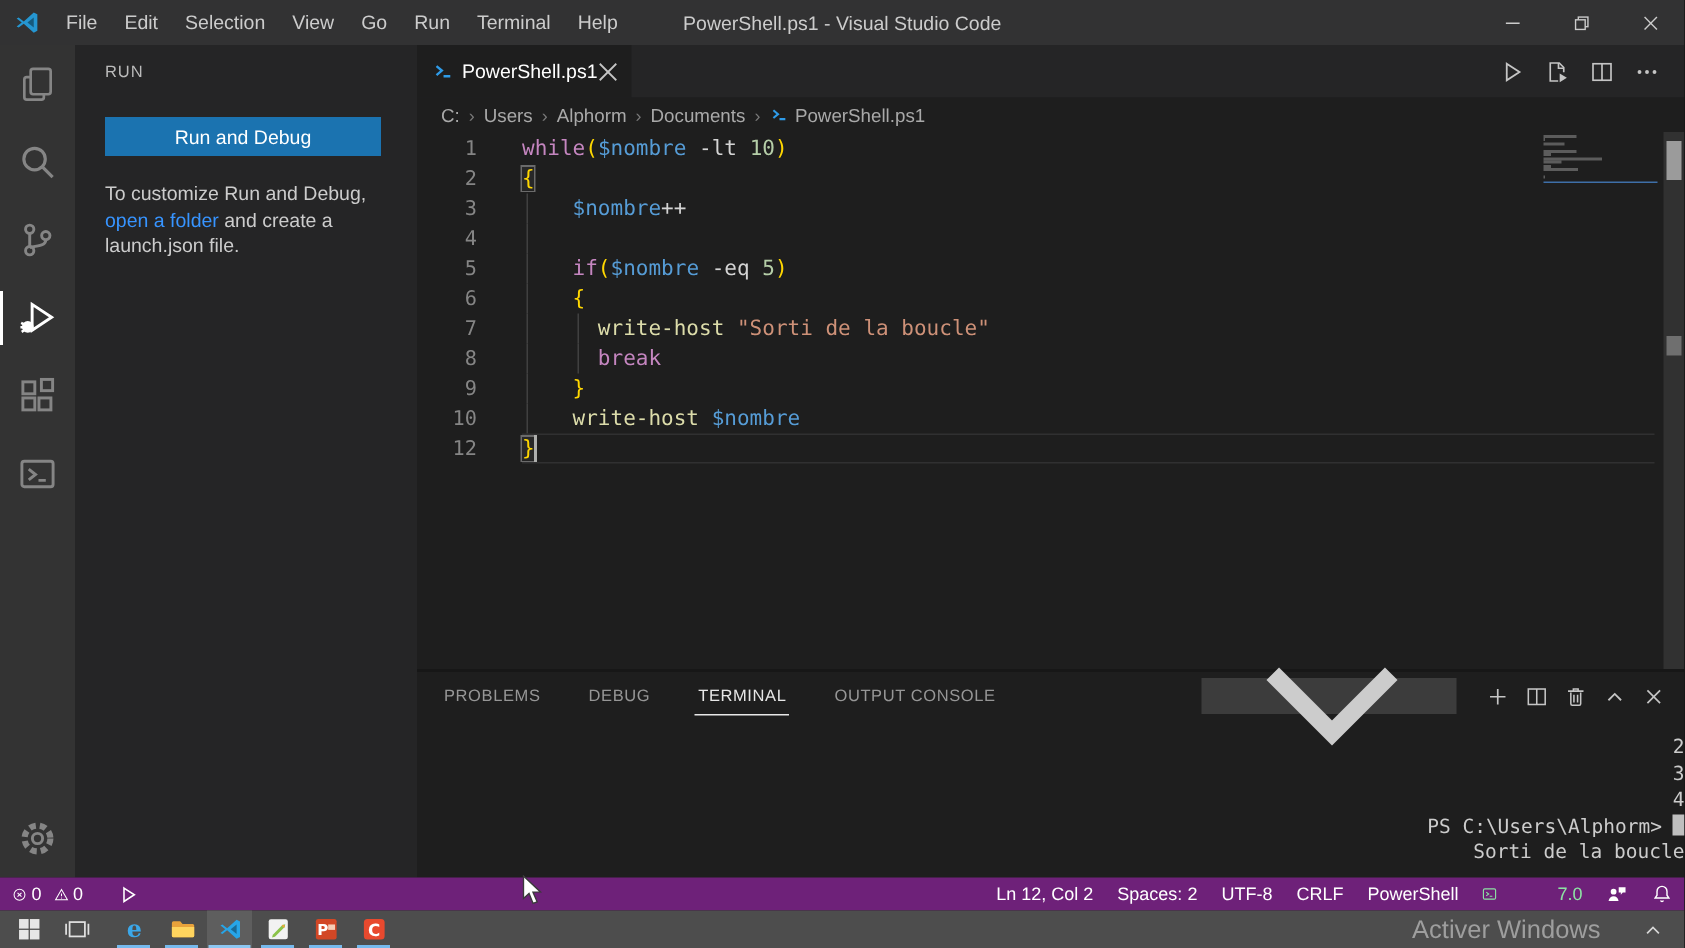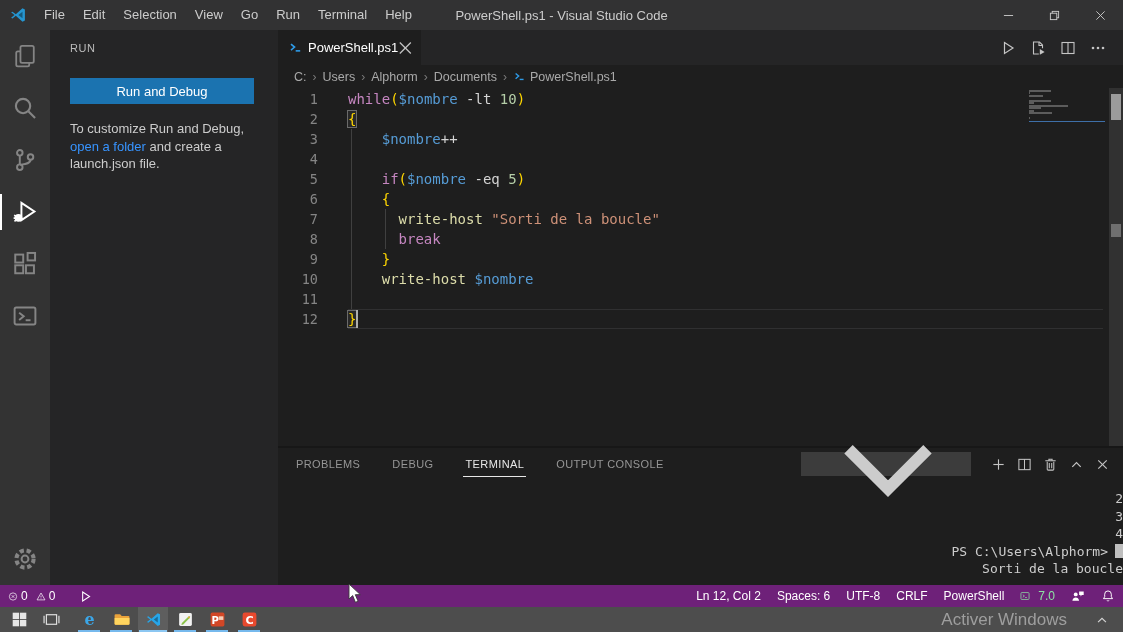--- a/index.html
+++ b/index.html
@@ -82,21 +82,21 @@
   .t-line { white-space:pre; }
   .t-cursor { display:inline-block; width:8px; height:14px; background:#bfbfbf; vertical-align:-2px; margin-left:7px; }
 
   
   #statusbar { position:absolute; left:0; right:0; bottom:25px; height:22px; background:#6E2179; display:flex; align-items:center; font-size:12px; color:#FFFFFF; }
   .sb-item { display:flex; align-items:center; padding:0 8px; height:100%; cursor:pointer; }
   .sb-item svg { width:13px; height:13px; }
   #sb-problems svg { margin-right:3px; }
   #sb-problems .cnt { margin-right:8px; }
   #sb-right { margin-left:auto; display:flex; height:100%; }
-  .sb-green { color:#8DE3A4; }
+  .sb-green { color:#8DE3A4;gap:32px; }
   .sb-green svg { margin-right:4px; width:14px; height:14px; }
 
   
   #taskbar { position:absolute; left:0; right:0; bottom:0; height:25px; background:#4D4D4D; display:flex; align-items:center; }
   .tb-item { width:30px; height:25px; display:flex; align-items:center; justify-content:center; position:relative; margin-right:2px; }
   .tb-item svg { width:17px; height:17px; }
   .tb-item.running::after { content:""; position:absolute; bottom:0; left:4px; right:4px; height:2px; background:#76B9ED; }
   .tb-item.active-app { background:#5E5E5E; }
   .tb-item.active-app::after { left:1px; right:1px; background:#8CC7F2; }
   #tb-start { color:#E6E6E6; margin-left:4px; }
@@ -349,24 +349,20 @@
               <div class="gutter">8</div>
               <div class="lc"><span class="guide" style="left: calc(0ch + 3px);"></span><span class="guide" style="left: calc(4ch + 3px);"></span><span class="tk" style="color: rgb(212, 212, 212);">      </span><span class="tk" style="color: rgb(197, 134, 192);">break</span></div>
             </div>
             <div class="code-line">
               <div class="gutter">9</div>
               <div class="lc"><span class="guide" style="left: calc(0ch + 3px);"></span><span class="tk" style="color: rgb(212, 212, 212);">    </span><span class="tk" style="color: rgb(255, 215, 0);">}</span></div>
             </div>
             <div class="code-line">
               <div class="gutter">10</div>
               <div class="lc"><span class="guide" style="left: calc(0ch + 3px);"></span><span class="tk" style="color: rgb(212, 212, 212);">    </span><span class="tk" style="color: rgb(220, 220, 170);">write-host</span><span class="tk" style="color: rgb(212, 212, 212);"> </span><span class="tk" style="color: rgb(86, 156, 214);">$nombre</span></div>
-            </div>
-            <div class="code-line">
-              <div class="gutter">11</div>
-              <div class="lc"><span class="guide" style="left: calc(0ch + 3px);"></span></div>
             </div>
             <div class="code-line current">
               <div class="gutter">12</div>
               <div class="lc"><span class="tk match" style="color: rgb(255, 215, 0);">}</span><span class="caret" style="left: calc(1ch);"></span></div>
             </div>
           </div>
         <div id="minimap">
             <div class="mm-row" style="width: 22.05px;"></div>
             <div class="mm-row" style="width: 1.05px;"></div>
             <div class="mm-row" style="width: 13.65px;"></div>
@@ -492,21 +488,21 @@
           <svg viewBox="0 0 16 16" fill="none" stroke="currentColor" stroke-width="1.3" style="width: 100%; height: 100%;">
             <path d="M4.5 2.5 L13 8 L4.5 13.5 Z"></path>
           </svg>
         </span>
       </div>
     <div id="sb-right">
         <div class="sb-item">
           <span>Ln 12, Col 2</span>
         </div>
         <div class="sb-item">
-          <span>Spaces: 6</span>
+          <span>Spaces: 2</span>
         </div>
         <div class="sb-item">
           <span>UTF-8</span>
         </div>
         <div class="sb-item">
           <span>CRLF</span>
         </div>
         <div class="sb-item">
           <span>PowerShell</span>
         </div>

